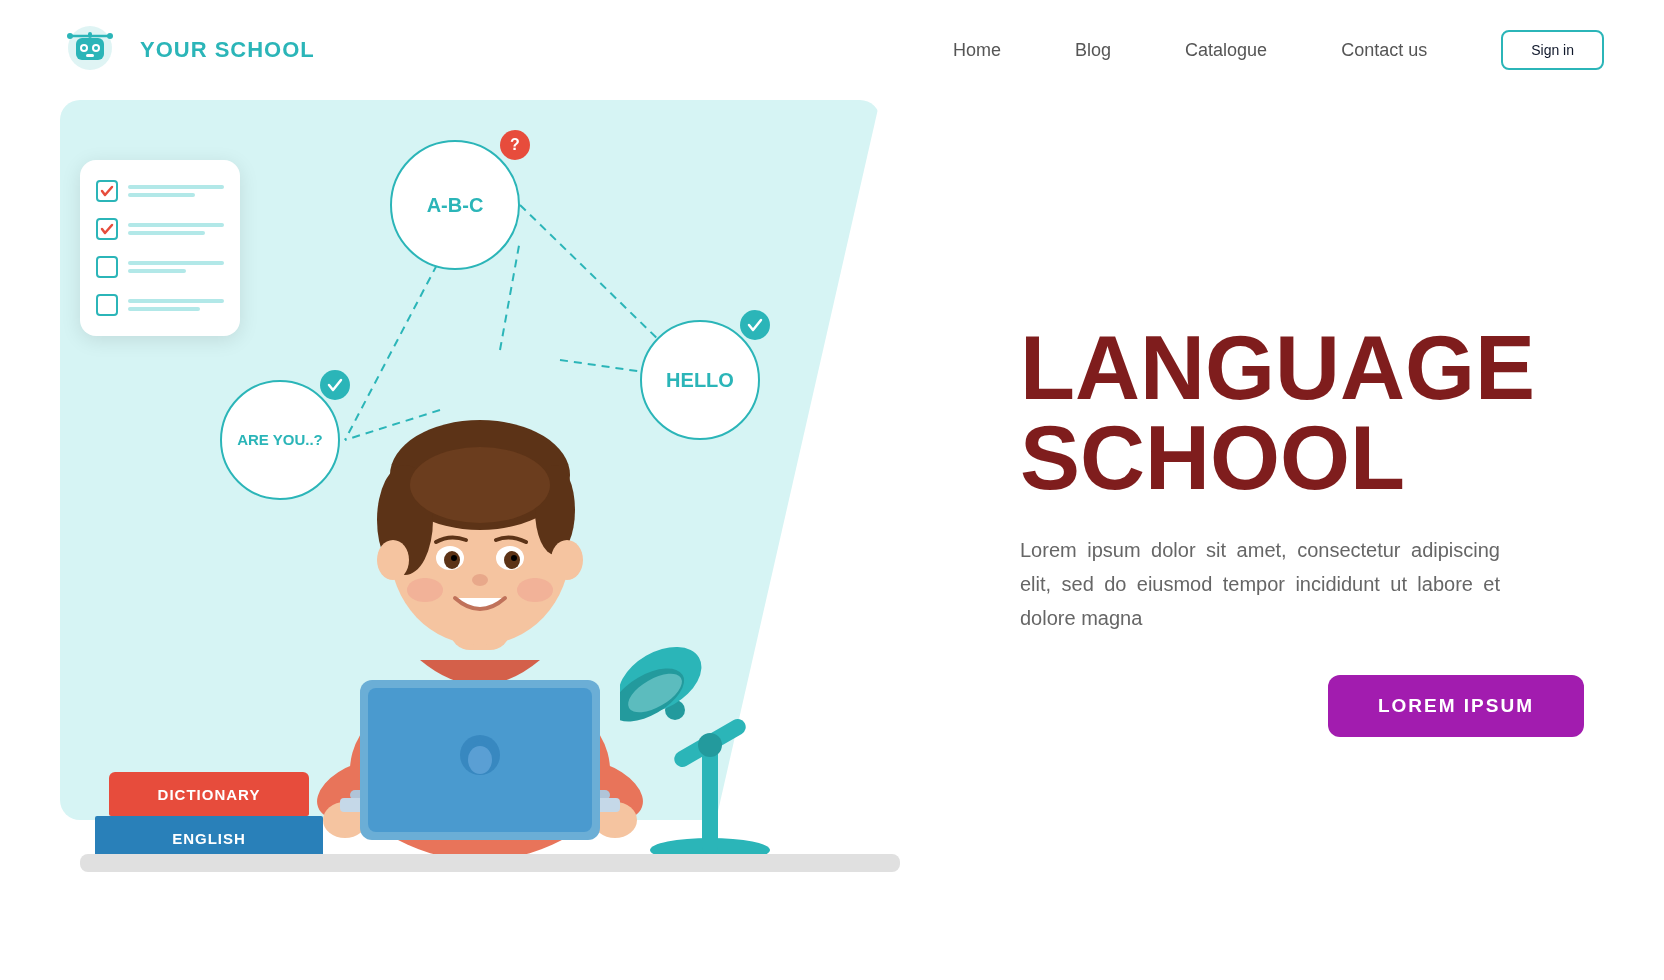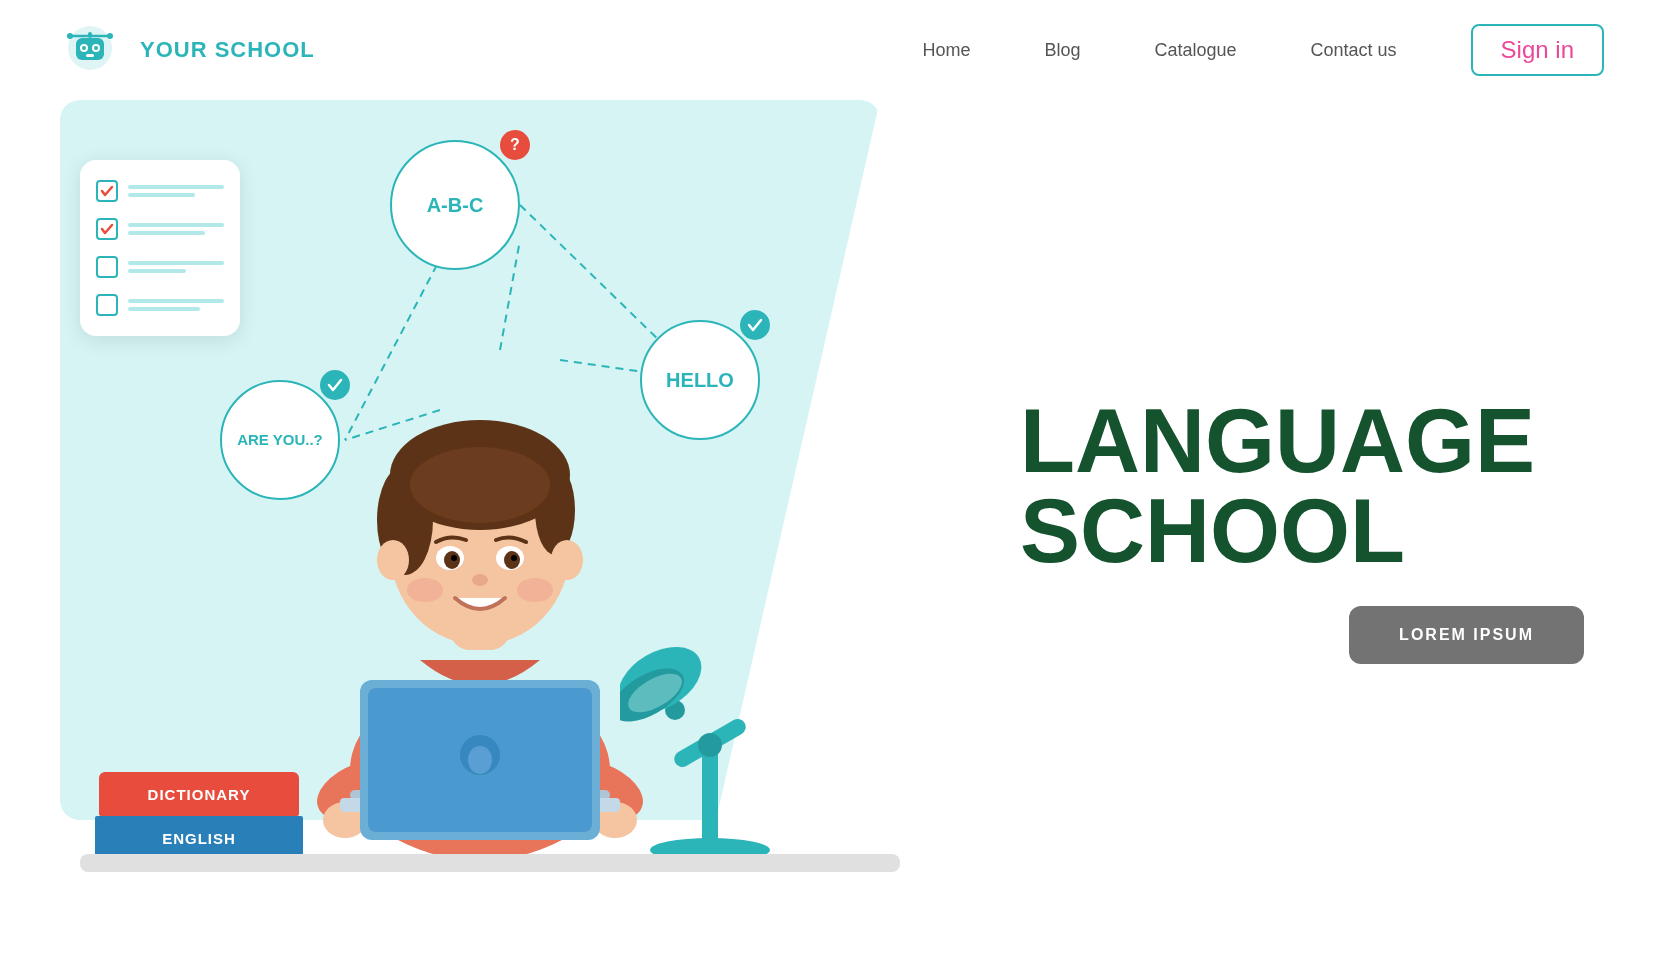--- a/index.html
+++ b/index.html
@@ -44,22 +44,22 @@
     .nav-link {
       font-size: 18px;
       color: #555;
       text-decoration: none;
       cursor: pointer;
     }
     .sign-in-btn {
       border: 2px solid #2bb5b8;
       border-radius: 8px;
       padding: 10px 28px;
-      font-size: 24px;
-      color: #ec4899;
+      font-size: 14px;
+      color: #0f172a;
       background: transparent;
       cursor: pointer;
       font-weight: 500;
     }
 
     
     main {
       display: flex;
       position: relative;
       height: 860px;
@@ -204,55 +204,55 @@
       color: #fff;
       letter-spacing: 1px;
     }
     .book-dict {
       background: #e74c3c;
       width: 200px;
       border-radius: 6px 6px 2px 2px;
     }
     .book-eng {
       background: #2980b9;
-      width: 208px;
+      width: 228px;
       border-radius: 2px 2px 6px 6px;
     }
 
     
     .right-content {
       flex: 1;
       display: flex;
       flex-direction: column;
       justify-content: center;
       padding: 40px 80px 40px 60px;
     }
     .headline {
       font-size: 90px;
       font-weight: 900;
-      color: #14532d;
+      color: #7f1d1d;
       line-height: 1;
       text-transform: uppercase;
       margin-bottom: 30px;
     }
     .description {
       font-size: 20px;
       color: #666;
       line-height: 1.7;
       text-align: justify;
       margin-bottom: 40px;
       max-width: 480px;
     }
     .cta-btn {
-      background: #737373;
+      background: #a21caf;
       color: #fff;
       border: none;
       border-radius: 12px;
       padding: 20px 50px;
-      font-size: 16px;
+      font-size: 19px;
       font-weight: 700;
       letter-spacing: 2px;
       text-transform: uppercase;
       cursor: pointer;
       align-self: flex-end;
     }
 
     
     .desk {
       position: absolute;
@@ -463,15 +463,16 @@
     </svg>
 
     <div class="desk"></div>
   </div>
 
   <div class="right-content">
     <h1 class="headline">
       <span>LANGUAGE</span><br>
       <span>SCHOOL</span>
     </h1>
+    <p class="description">Lorem ipsum dolor sit amet, consectetur adipiscing elit, sed do eiusmod tempor incididunt ut labore et dolore magna</p>
     <button class="cta-btn">LOREM IPSUM</button>
   </div>
 </main>
 
 </body></html>

